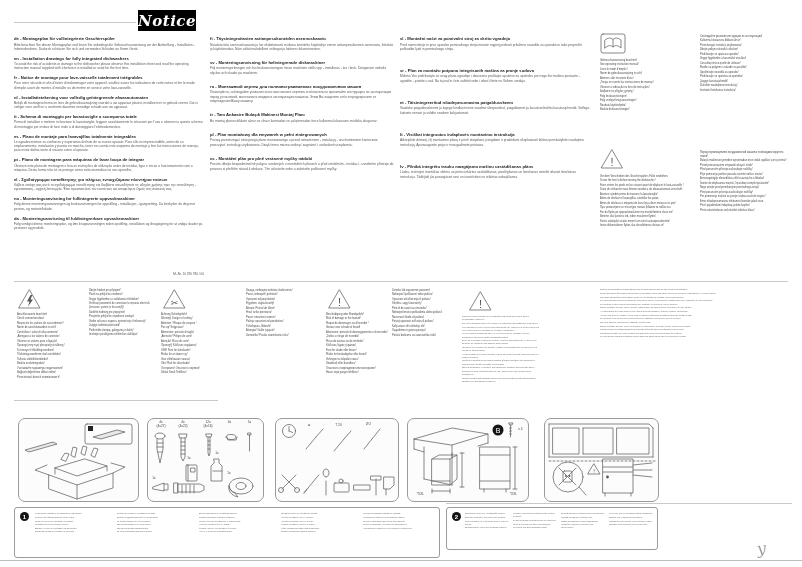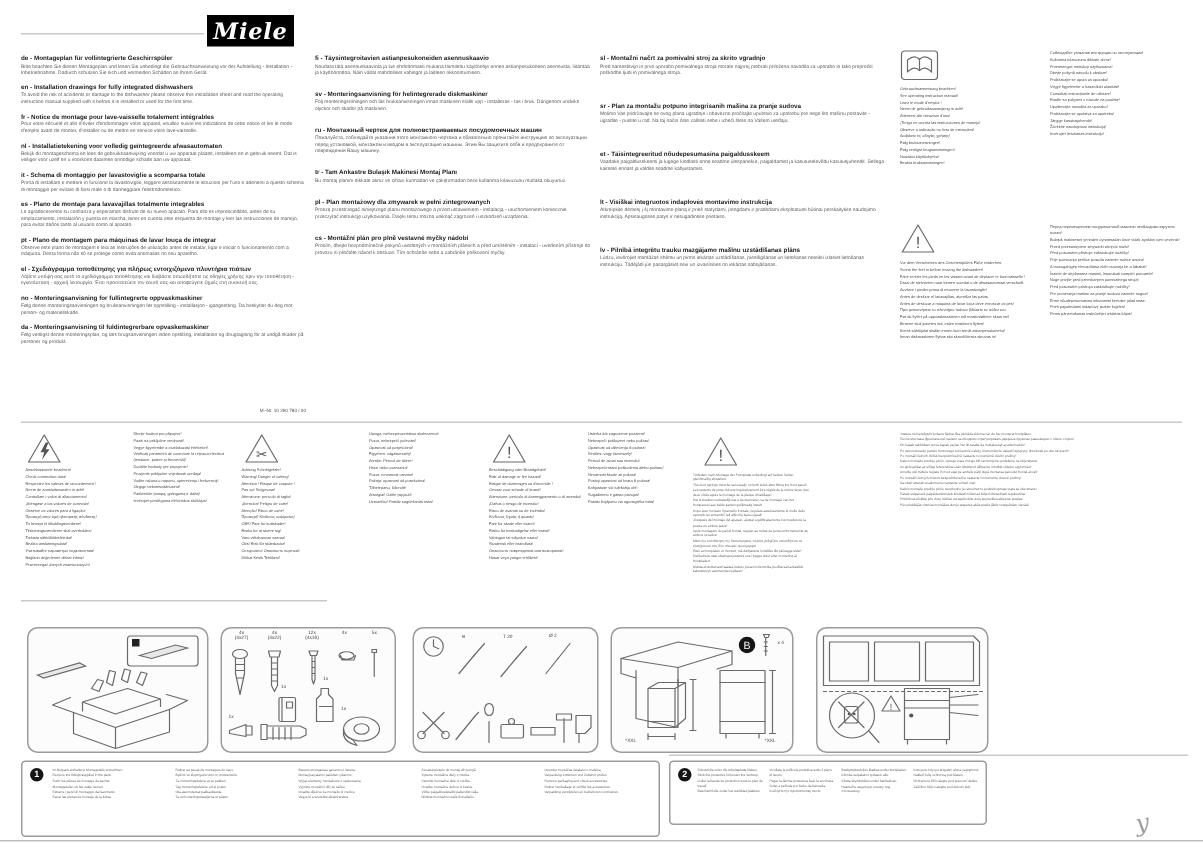--- a/index.html
+++ b/index.html
@@ -36,21 +36,21 @@
   .mark{position:absolute;left:757px;top:539px;font-family:"DejaVu Serif",serif;font-style:italic;
         font-size:16px;color:#9e9e9e;transform:rotate(-8deg)}
   svg .s{stroke:#6a6a6a;stroke-width:.8;fill:none;stroke-linejoin:round;stroke-linecap:round}
   svg .sf{stroke:#6a6a6a;stroke-width:.8;fill:#e8e8e8}
   svg .tk{fill:#555;font-family:"Liberation Sans",sans-serif}
 </style>
 </head>
 <body>
 
 <div class="rule" style="left:14px;top:22px;width:122px"></div>
-<div class="logo">Miele</div>
+<div class="logo">Notice</div>
 
 <div class="abs" style="left:14px;top:36px;width:190px">
   <div class="shrink">
       <div class="entry">
         <div class="eh">de - Montageplan für vollintegrierte Geschirrspüler</div>
         <div class="eb">Bitte beachten Sie diesen Montageplan und lesen Sie unbedingt die Gebrauchsanweisung vor der Aufstellung - Installation - Inbetriebnahme. Dadurch schützen Sie sich und vermeiden Schäden an Ihrem Gerät.</div>
       </div>
       <div class="entry">
         <div class="eh">en - Installation drawings for fully integrated dishwashers</div>
         <div class="eb">To avoid the risk of accidents or damage to the dishwasher please observe this installation sheet and read the operating instruction manual supplied with it before it is installed or used for the first time.</div>

